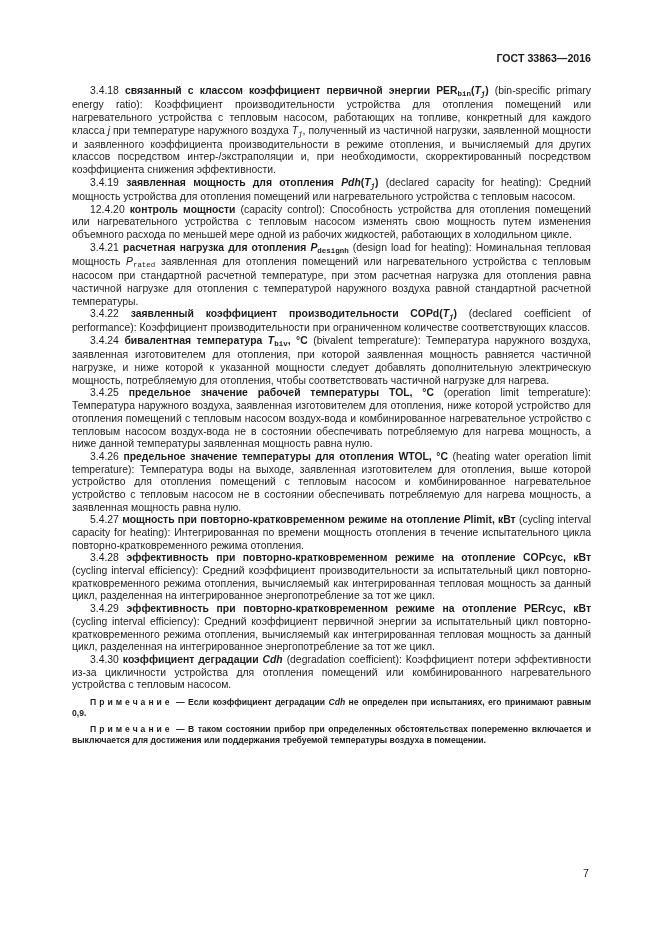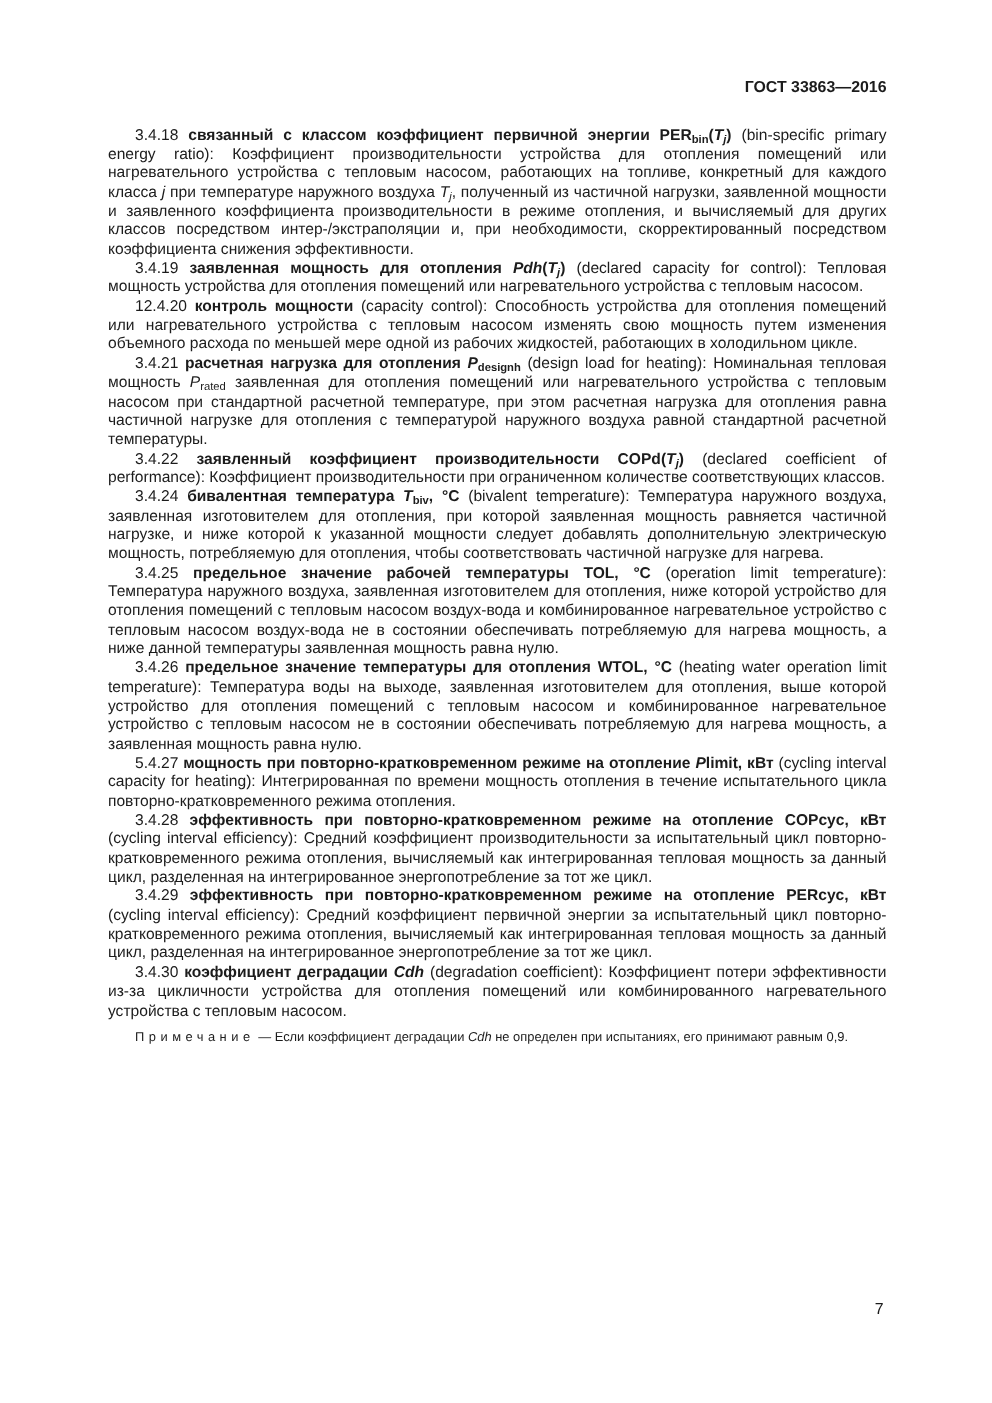--- a/index.html
+++ b/index.html
@@ -26,50 +26,52 @@
   .doc-body p.para {
     text-align: justify;
     text-indent: 18px;
   }
   .doc-body p.note {
     text-align: justify;
     text-indent: 18px;
     font-size: 8.6px;
     line-height: 1.28;
     margin: 5px 0 5px 0;
+    font-weight: bold;
   }
   .b  { font-weight: bold; }
   .i  { font-style: italic; }
-  .sub { font-size: 0.72em; vertical-align: -0.28em; }
+  .sub { font-size: 0.72em; vertical-align: -0.28em; font-family: Liberation Mono, monospace; }
   .sp { letter-spacing: 3px; }
   .footer {
     position: absolute;
     right: 72px;
     bottom: 55px;
     font-size: 10.6px;
   }
 </style>
 </head>
 <body>
 
 <div class="page">
   <div class="header">
     <span>ГОСТ 33863—2016</span>
   </div>
   <div class="doc-body" id="doc-body">
       <p class="para"><span>3.4.18 </span><span class="b">связанный с классом коэффициент первичной энергии PER</span><span class="b sub">bin</span><span class="b">(</span><span class="b i">T</span><span class="b i sub">j</span><span class="b">)</span><span> (bin-specific primary energy ratio): Коэффициент производительности устройства для отопления помещений или нагревательного устройства с тепловым насосом, работающих на топливе, конкретный для каждого класса </span><span class="i">j</span><span> при температуре наружного воздуха </span><span class="i">T</span><span class="i sub">j</span><span>, полученный из частичной нагрузки, заявленной мощности и заявленного коэффициента производительности в режиме отопления, и вычисляемый для других классов посредством интер-/экстраполяции и, при необходимости, скорректированный посредством коэффициента снижения эффективности.</span></p>
-      <p class="para"><span>3.4.19 </span><span class="b">заявленная мощность для отопления </span><span class="b i">Pdh</span><span class="b">(</span><span class="b i">T</span><span class="b i sub">j</span><span class="b">)</span><span> (declared capacity for control): Тепловая мощность устройства для отопления помещений или нагревательного устройства с тепловым насосом.</span></p>
+      <p class="para"><span>3.4.19 </span><span class="b">заявленная мощность для отопления </span><span class="b i">Pdh</span><span class="b">(</span><span class="b i">T</span><span class="b i sub">j</span><span class="b">)</span><span> (declared capacity for heating): Средний мощность устройства для отопления помещений или нагревательного устройства с тепловым насосом.</span></p>
       <p class="para"><span>12.4.20 </span><span class="b">контроль мощности</span><span> (capacity control): Способность устройства для отопления помещений или нагревательного устройства с тепловым насосом изменять свою мощность путем изменения объемного расхода по меньшей мере одной из рабочих жидкостей, работающих в холодильном цикле.</span></p>
       <p class="para"><span>3.4.21 </span><span class="b">расчетная нагрузка для отопления </span><span class="b i">P</span><span class="b sub">designh</span><span> (design load for heating): Номинальная тепловая мощность </span><span class="i">P</span><span class="sub">rated</span><span> заявленная для отопления помещений или нагревательного устройства с тепловым насосом при стандартной расчетной температуре, при этом расчетная нагрузка для отопления равна частичной нагрузке для отопления с температурой наружного воздуха равной стандартной расчетной температуры.</span></p>
       <p class="para"><span>3.4.22 </span><span class="b">заявленный коэффициент производительности COPd(</span><span class="b i">T</span><span class="b i sub">j</span><span class="b">)</span><span> (declared coefficient of performance): Коэффициент производительности при ограниченном количестве соответствующих классов.</span></p>
       <p class="para"><span>3.4.24 </span><span class="b">бивалентная температура </span><span class="b i">T</span><span class="b sub">biv</span><span class="b">, °С</span><span> (bivalent temperature): Температура наружного воздуха, заявленная изготовителем для отопления, при которой заявленная мощность равняется частичной нагрузке, и ниже которой к указанной мощности следует добавлять дополнительную электрическую мощность, потребляемую для отопления, чтобы соответствовать частичной нагрузке для нагрева.</span></p>
       <p class="para"><span>3.4.25 </span><span class="b">предельное значение рабочей температуры TOL, °С</span><span> (operation limit temperature): Температура наружного воздуха, заявленная изготовителем для отопления, ниже которой устройство для отопления помещений с тепловым насосом воздух-вода и комбинированное нагревательное устройство с тепловым насосом воздух-вода не в состоянии обеспечивать потребляемую для нагрева мощность, а ниже данной температуры заявленная мощность равна нулю.</span></p>
       <p class="para"><span>3.4.26 </span><span class="b">предельное значение температуры для отопления WTOL, °С</span><span> (heating water operation limit temperature): Температура воды на выходе, заявленная изготовителем для отопления, выше которой устройство для отопления помещений с тепловым насосом и комбинированное нагревательное устройство с тепловым насосом не в состоянии обеспечивать потребляемую для нагрева мощность, а заявленная мощность равна нулю.</span></p>
       <p class="para"><span>5.4.27 </span><span class="b">мощность при повторно-кратковременном режиме на отопление </span><span class="b i">P</span><span class="b">limit, кВт</span><span> (cycling interval capacity for heating): Интегрированная по времени мощность отопления в течение испытательного цикла повторно-кратковременного режима отопления.</span></p>
       <p class="para"><span>3.4.28 </span><span class="b">эффективность при повторно-кратковременном режиме на отопление COPcyc, кВт</span><span> (cycling interval efficiency): Средний коэффициент производительности за испытательный цикл повторно-кратковременного режима отопления, вычисляемый как интегрированная тепловая мощность за данный цикл, разделенная на интегрированное энергопотребление за тот же цикл.</span></p>
       <p class="para"><span>3.4.29 </span><span class="b">эффективность при повторно-кратковременном режиме на отопление PERcyc, кВт</span><span> (cycling interval efficiency): Средний коэффициент первичной энергии за испытательный цикл повторно-кратковременного режима отопления, вычисляемый как интегрированная тепловая мощность за данный цикл, разделенная на интегрированное энергопотребление за тот же цикл.</span></p>
       <p class="para"><span>3.4.30 </span><span class="b">коэффициент деградации </span><span class="b i">Cdh</span><span> (degradation coefficient): Коэффициент потери эффективности из-за цикличности устройства для отопления помещений или комбинированного нагревательного устройства с тепловым насосом.</span></p>
       <p class="note"><span class="sp">Примечание</span><span> — Если коэффициент деградации </span><span class="i">Cdh</span><span> не определен при испытаниях, его принимают равным 0,9.</span></p>
+      <p class="note"><span class="sp">Примечание</span><span> — В таком состоянии прибор при определенных обстоятельствах попеременно включается и выключается для достижения или поддержания требуемой температуры воздуха в помещении.</span></p>
     </div>
   <div class="footer">
     <span>7</span>
   </div>
 </div>
 
 </body></html>

